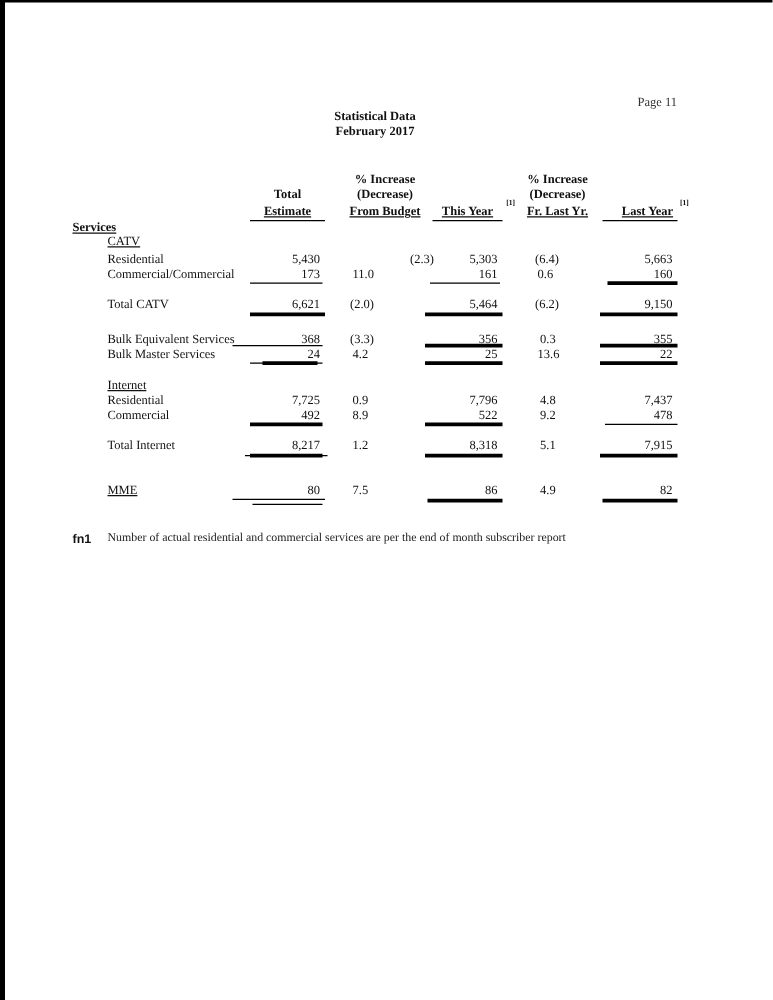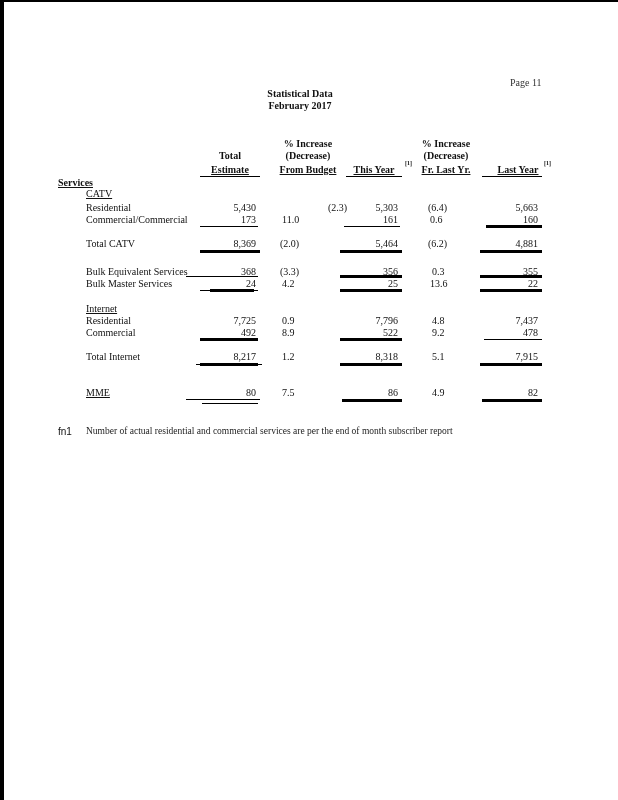--- a/index.html
+++ b/index.html
@@ -17,21 +17,21 @@
     .txt { position: absolute; font-size: 10px; white-space: nowrap; line-height: 12px; }
     .hdr { font-weight: bold; text-align: center; }
     .ul { text-decoration: underline; }
     .sup { position: absolute; font-size: 6px; font-weight: bold; }
     .num { text-align: right; }
     .pct { text-align: left; }
 
     .rule { position: absolute; height: 1px; background: #000; }
     .rule.thick { height: 3px; }
 
-    .fn-label { position: absolute; left: 58px; top: 426px; font-size: 10px; font-weight: normal; font-family: "Liberation Sans", sans-serif; }
+    .fn-label { position: absolute; left: 58px; top: 426px; font-size: 10px; font-weight: bold; font-family: "Liberation Sans", sans-serif; }
     .fn-text { position: absolute; left: 86px; top: 426px; font-size: 9.5px; color: #222; }
   </style>
 </head>
 <body>
 
 <div class="edge-top"></div>
 <div class="edge-left"></div>
 
 <div class="page-num">Page 11</div>
 
@@ -80,25 +80,25 @@
   <div class="txt num" style="left:346px; top:214px; width:52px;">161</div>
   <div class="txt pct" style="left:430px; top:214px;">0.6</div>
   <div class="txt num" style="left:482px; top:214px; width:56px;">160</div>
 </div>
 <div class="rule" style="left:200px; top:226px; width:58px;"></div>
 <div class="rule" style="left:344px; top:226px; width:56px;"></div>
 <div class="rule thick" style="left:486px; top:225px; width:56px;"></div>
 
 <div>
   <div class="txt" style="left:86px; top:238px;">Total CATV</div>
-  <div class="txt num" style="left:200px; top:238px; width:56px;">8,369</div>
+  <div class="txt num" style="left:200px; top:238px; width:56px;">6,621</div>
   <div class="txt pct" style="left:280px; top:238px;">(2.0)</div>
   <div class="txt num" style="left:346px; top:238px; width:52px;">5,464</div>
   <div class="txt pct" style="left:428px; top:238px;">(6.2)</div>
-  <div class="txt num" style="left:482px; top:238px; width:56px;">4,881</div>
+  <div class="txt num" style="left:482px; top:238px; width:56px;">9,150</div>
 </div>
 <div class="rule thick" style="left:200px; top:250px; width:60px;"></div>
 <div class="rule thick" style="left:340px; top:250px; width:62px;"></div>
 <div class="rule thick" style="left:480px; top:250px; width:62px;"></div>
 
 <div>
   <div class="txt" style="left:86px; top:266px;">Bulk Equivalent Services</div>
   <div class="txt num" style="left:200px; top:266px; width:56px;">368</div>
   <div class="txt pct" style="left:280px; top:266px;">(3.3)</div>
   <div class="txt num" style="left:346px; top:266px; width:52px;">356</div>

